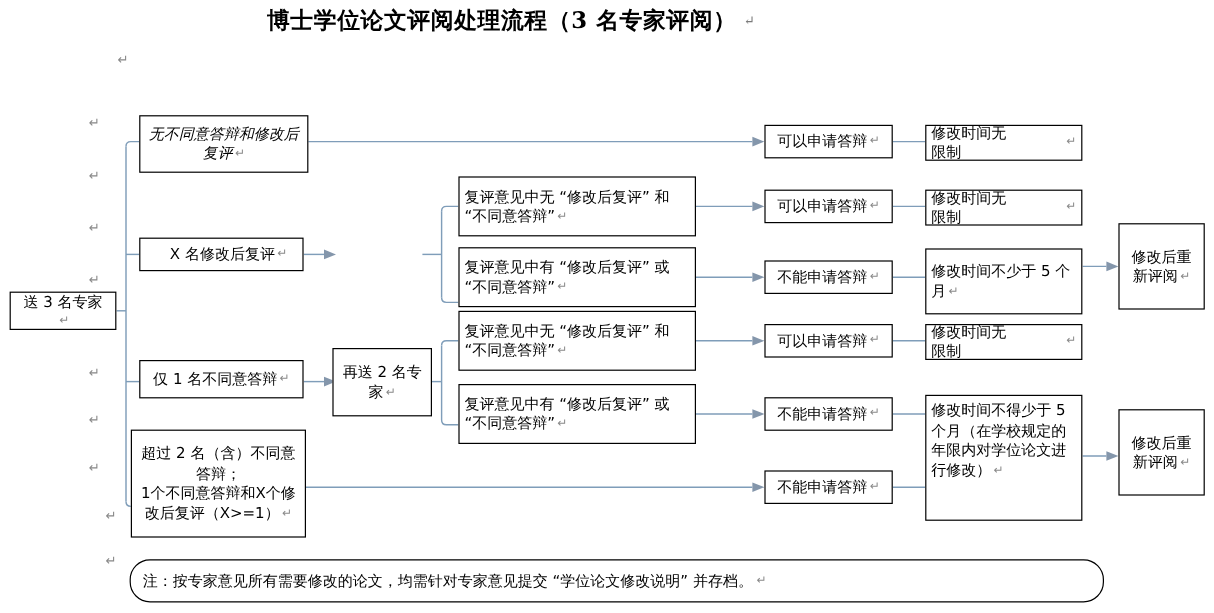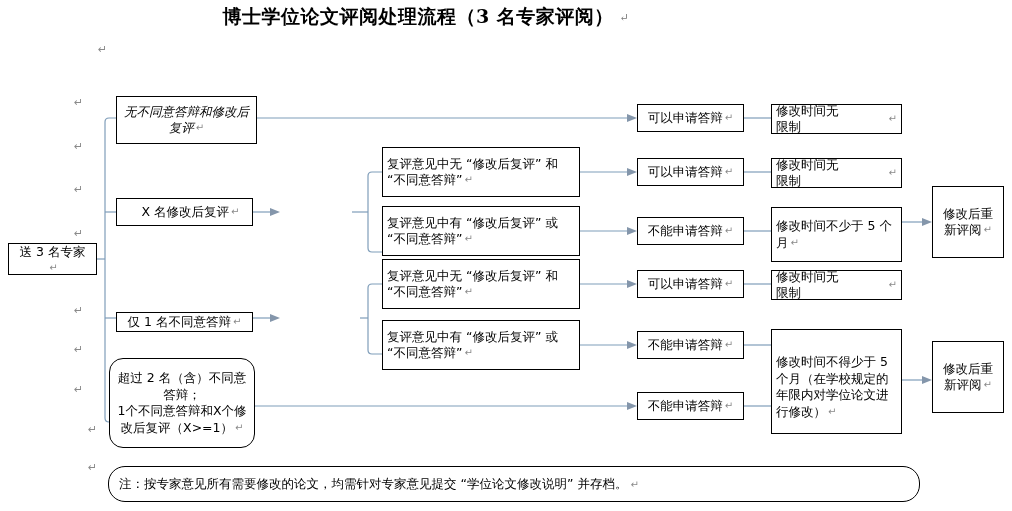--- a/index.html
+++ b/index.html
@@ -128,31 +128,34 @@
 
   <div class="box" style="left:116px;top:96px;width:141px;height:48px;font-style:italic;">
     <div><span>无不同意答辩和修改后复评</span><span class="pil">↵</span></div>
   </div>
 
   <div class="box" style="left:116px;top:198px;width:137px;height:28px;padding-left:16px;">
     <span>X 名修改后复评</span>
       <span class="pil">↵</span>
   </div>
 
-  <div class="box" style="left:116px;top:300px;width:137px;height:20px;margin-top:12px;">
+  <div class="box" style="left:116px;top:300px;width:137px;height:32px;">
     <span>仅 1 名不同意答辩</span>
       <span class="pil">↵</span>
   </div>
 
-  <div class="box" style="left:109px;top:358px;width:146px;height:90px;border-radius:14px;">
+  <div class="box" style="left:109px;top:358px;width:146px;height:90px;">
     <div style="white-space:pre-line;"><span>超过 2 名（含）不同意答辩；
 1个不同意答辩和X个修改后复评（X&gt;=1）</span><span class="pil">↵</span></div>
   </div>
 
 
+  <div class="box" style="left:277px;top:290px;width:83px;height:57px;">
+    <div><span>再送 2 名专家</span><span class="pil">↵</span></div>
+  </div>
 
   <div class="box left-al" style="left:382px;top:147px;width:198px;height:50px;">
     <div><span>复评意见中无 “修改后复评” 和 “不同意答辩”</span><span class="pil">↵</span></div>
   </div>
 
   <div class="box left-al" style="left:382px;top:206px;width:198px;height:50px;">
     <div><span>复评意见中有 “修改后复评” 或 “不同意答辩”</span><span class="pil">↵</span></div>
   </div>
 
   <div class="box left-al" style="left:382px;top:259px;width:198px;height:50px;">
@@ -197,21 +200,21 @@
       <span class="pil">↵</span>
   </div>
   <div class="box left-al" style="left:771px;top:196px;width:131px;height:55px;margin-top:11px;">
     <div><span>修改时间不少于 5 个月</span><span class="pil">↵</span></div>
   </div>
   <div class="box left-al" style="left:771px;top:270px;width:131px;height:30px;">
     <span>修改时间无限制</span>
       <span class="pil">↵</span>
   </div>
   <div class="box left-al" style="left:771px;top:329px;width:131px;height:105px;align-items:flex-start;">
-    <div style="padding-top:2px;margin-top:20px;"><span>修改时间不得少于 5 个月（在学校规定的年限内对学位论文进行修改）</span><span class="pil">↵</span></div>
+    <div style="padding-top:2px;"><span>修改时间不得少于 5 个月（在学校规定的年限内对学位论文进行修改）</span><span class="pil">↵</span></div>
   </div>
 
   <div class="box" style="left:932px;top:186px;width:72px;height:72px;">
     <div><span>修改后重新评阅</span><span class="pil">↵</span></div>
   </div>
   <div class="box" style="left:932px;top:341px;width:72px;height:72px;">
     <div><span>修改后重新评阅</span><span class="pil">↵</span></div>
   </div>
 
   <div class="note" style="left:108px;top:466px;width:812px;height:36px;border-radius:17px;">

